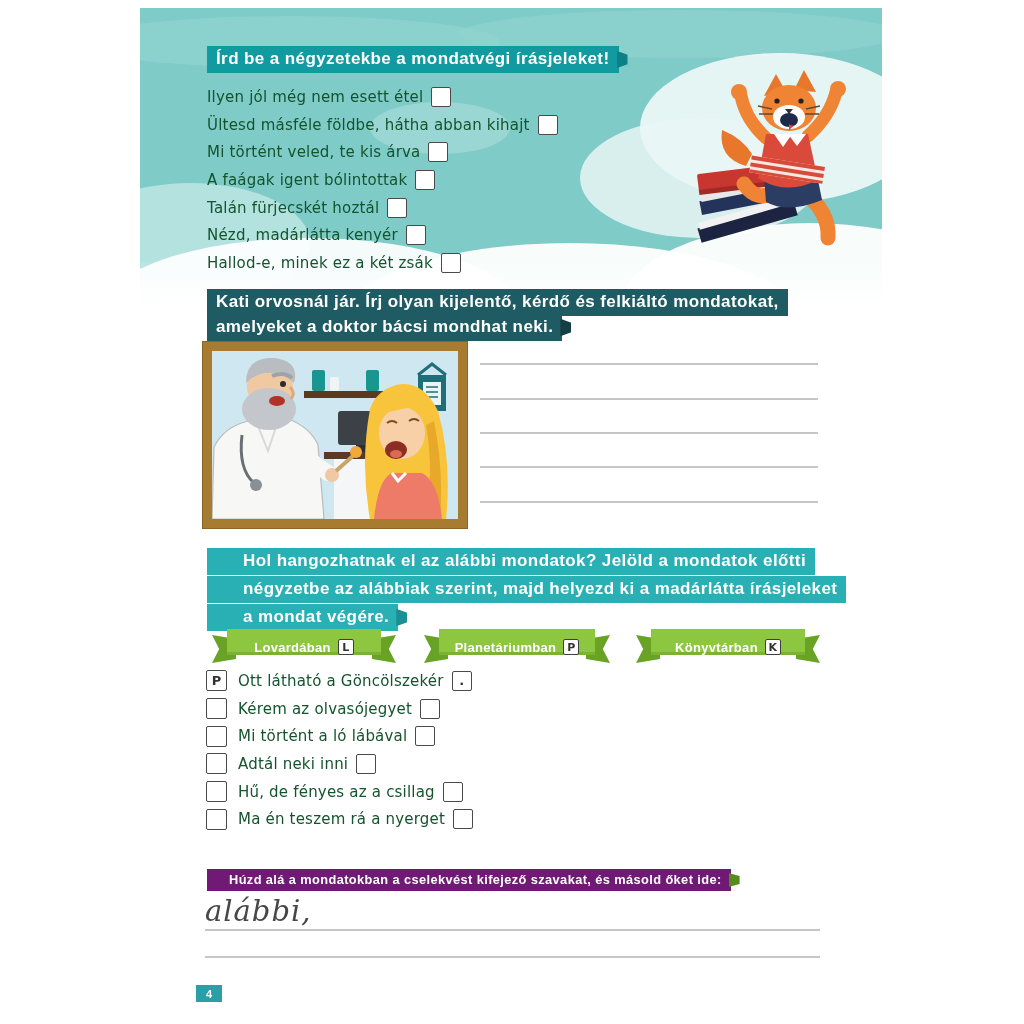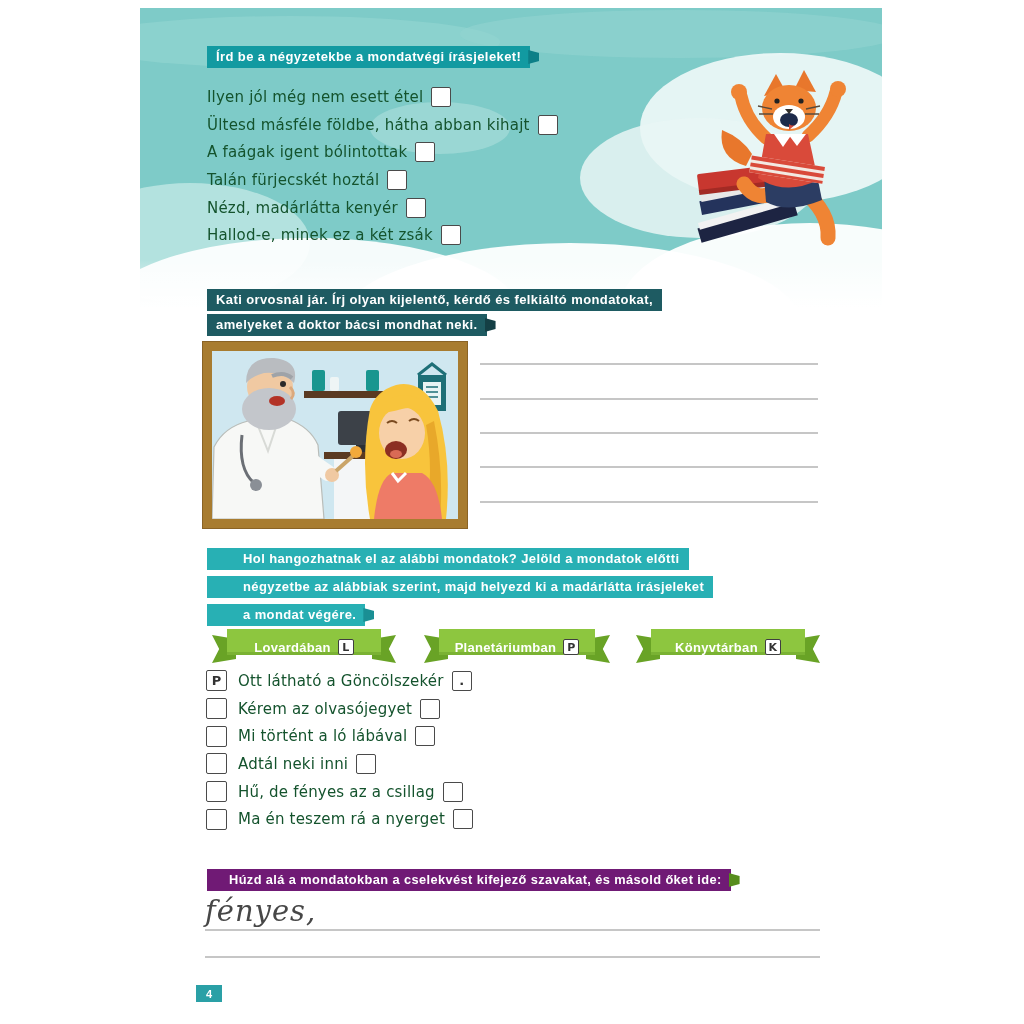--- a/index.html
+++ b/index.html
@@ -1,21 +1,21 @@
 <!DOCTYPE html>
 <html><head>
 <meta charset="utf-8">
 <style>
   html,body{margin:0;padding:0;background:#fff;}
   #canvas{position:relative;width:1024px;height:1024px;background:#ffffff;overflow:hidden;
           font-family:"Liberation Sans",sans-serif;}
   
   #sky{position:absolute;left:140px;top:8px;width:742px;height:300px;}
   
-  .banner{position:absolute;color:#fff;font-weight:bold;font-size:13px;letter-spacing:.4px;
+  .banner{position:absolute;color:#fff;font-weight:bold;font-size:17px;letter-spacing:.4px;
           padding:3px 9px 4px 9px;white-space:nowrap;font-family:"Liberation Sans",sans-serif;}
   .b-teal{background:#129aa1;}
   .b-dark{background:#1e5b62;}
   .b-turq{background:#28b0b4;padding-left:36px;}
   .b-green{background:#701a75;font-size:12.8px;padding-left:22px;}
   .tab::after{content:"";position:absolute;right:-9px;top:18%;height:64%;width:11px;
           clip-path:polygon(0 0,100% 22%,100% 78%,0 100%);}
   .b-teal.tab::after{background:#0c7f87;}
   .b-dark.tab::after{background:#143f45;}
   .b-turq.tab::after{background:#1a8f94;}
@@ -138,20 +138,24 @@
   <div class="rows" style="top:83px">
     <div class="row">
       <span class="hw">Ilyen jól még nem esett étel</span>
       <span class="cbox gap-l"></span>
     </div>
     <div class="row">
       <span class="hw">Ültesd másféle földbe, hátha abban kihajt</span>
       <span class="cbox gap-l"></span>
     </div>
     <div class="row">
+      <span class="hw">Mi történt veled, te kis árva</span>
+      <span class="cbox gap-l"></span>
+    </div>
+    <div class="row">
       <span class="hw">A faágak igent bólintottak</span>
       <span class="cbox gap-l"></span>
     </div>
     <div class="row">
       <span class="hw">Talán fürjecskét hoztál</span>
       <span class="cbox gap-l"></span>
     </div>
     <div class="row">
       <span class="hw">Nézd, madárlátta kenyér</span>
       <span class="cbox gap-l"></span>
@@ -277,19 +281,19 @@
     </div>
     <div class="row">
       <span class="cbox lead"></span>
       <span class="hw">Ma én teszem rá a nyerget</span>
       <span class="cbox gap-l"></span>
     </div>
   </div>
 
   <div class="banner b-green tab" style="left:207px;top:869px">Húzd alá a mondatokban a cselekvést kifejező szavakat, és másold őket ide:</div>
 
-  <div id="answer-word">fényes,</div>
+  <div id="answer-word">alábbi,</div>
   <div class="wline" style="left:205px;top:929px;width:615px"></div>
   <div class="wline" style="left:205px;top:956px;width:615px"></div>
 
   <div id="page-badge">4</div>
 
 </div>
 
 </body></html>

